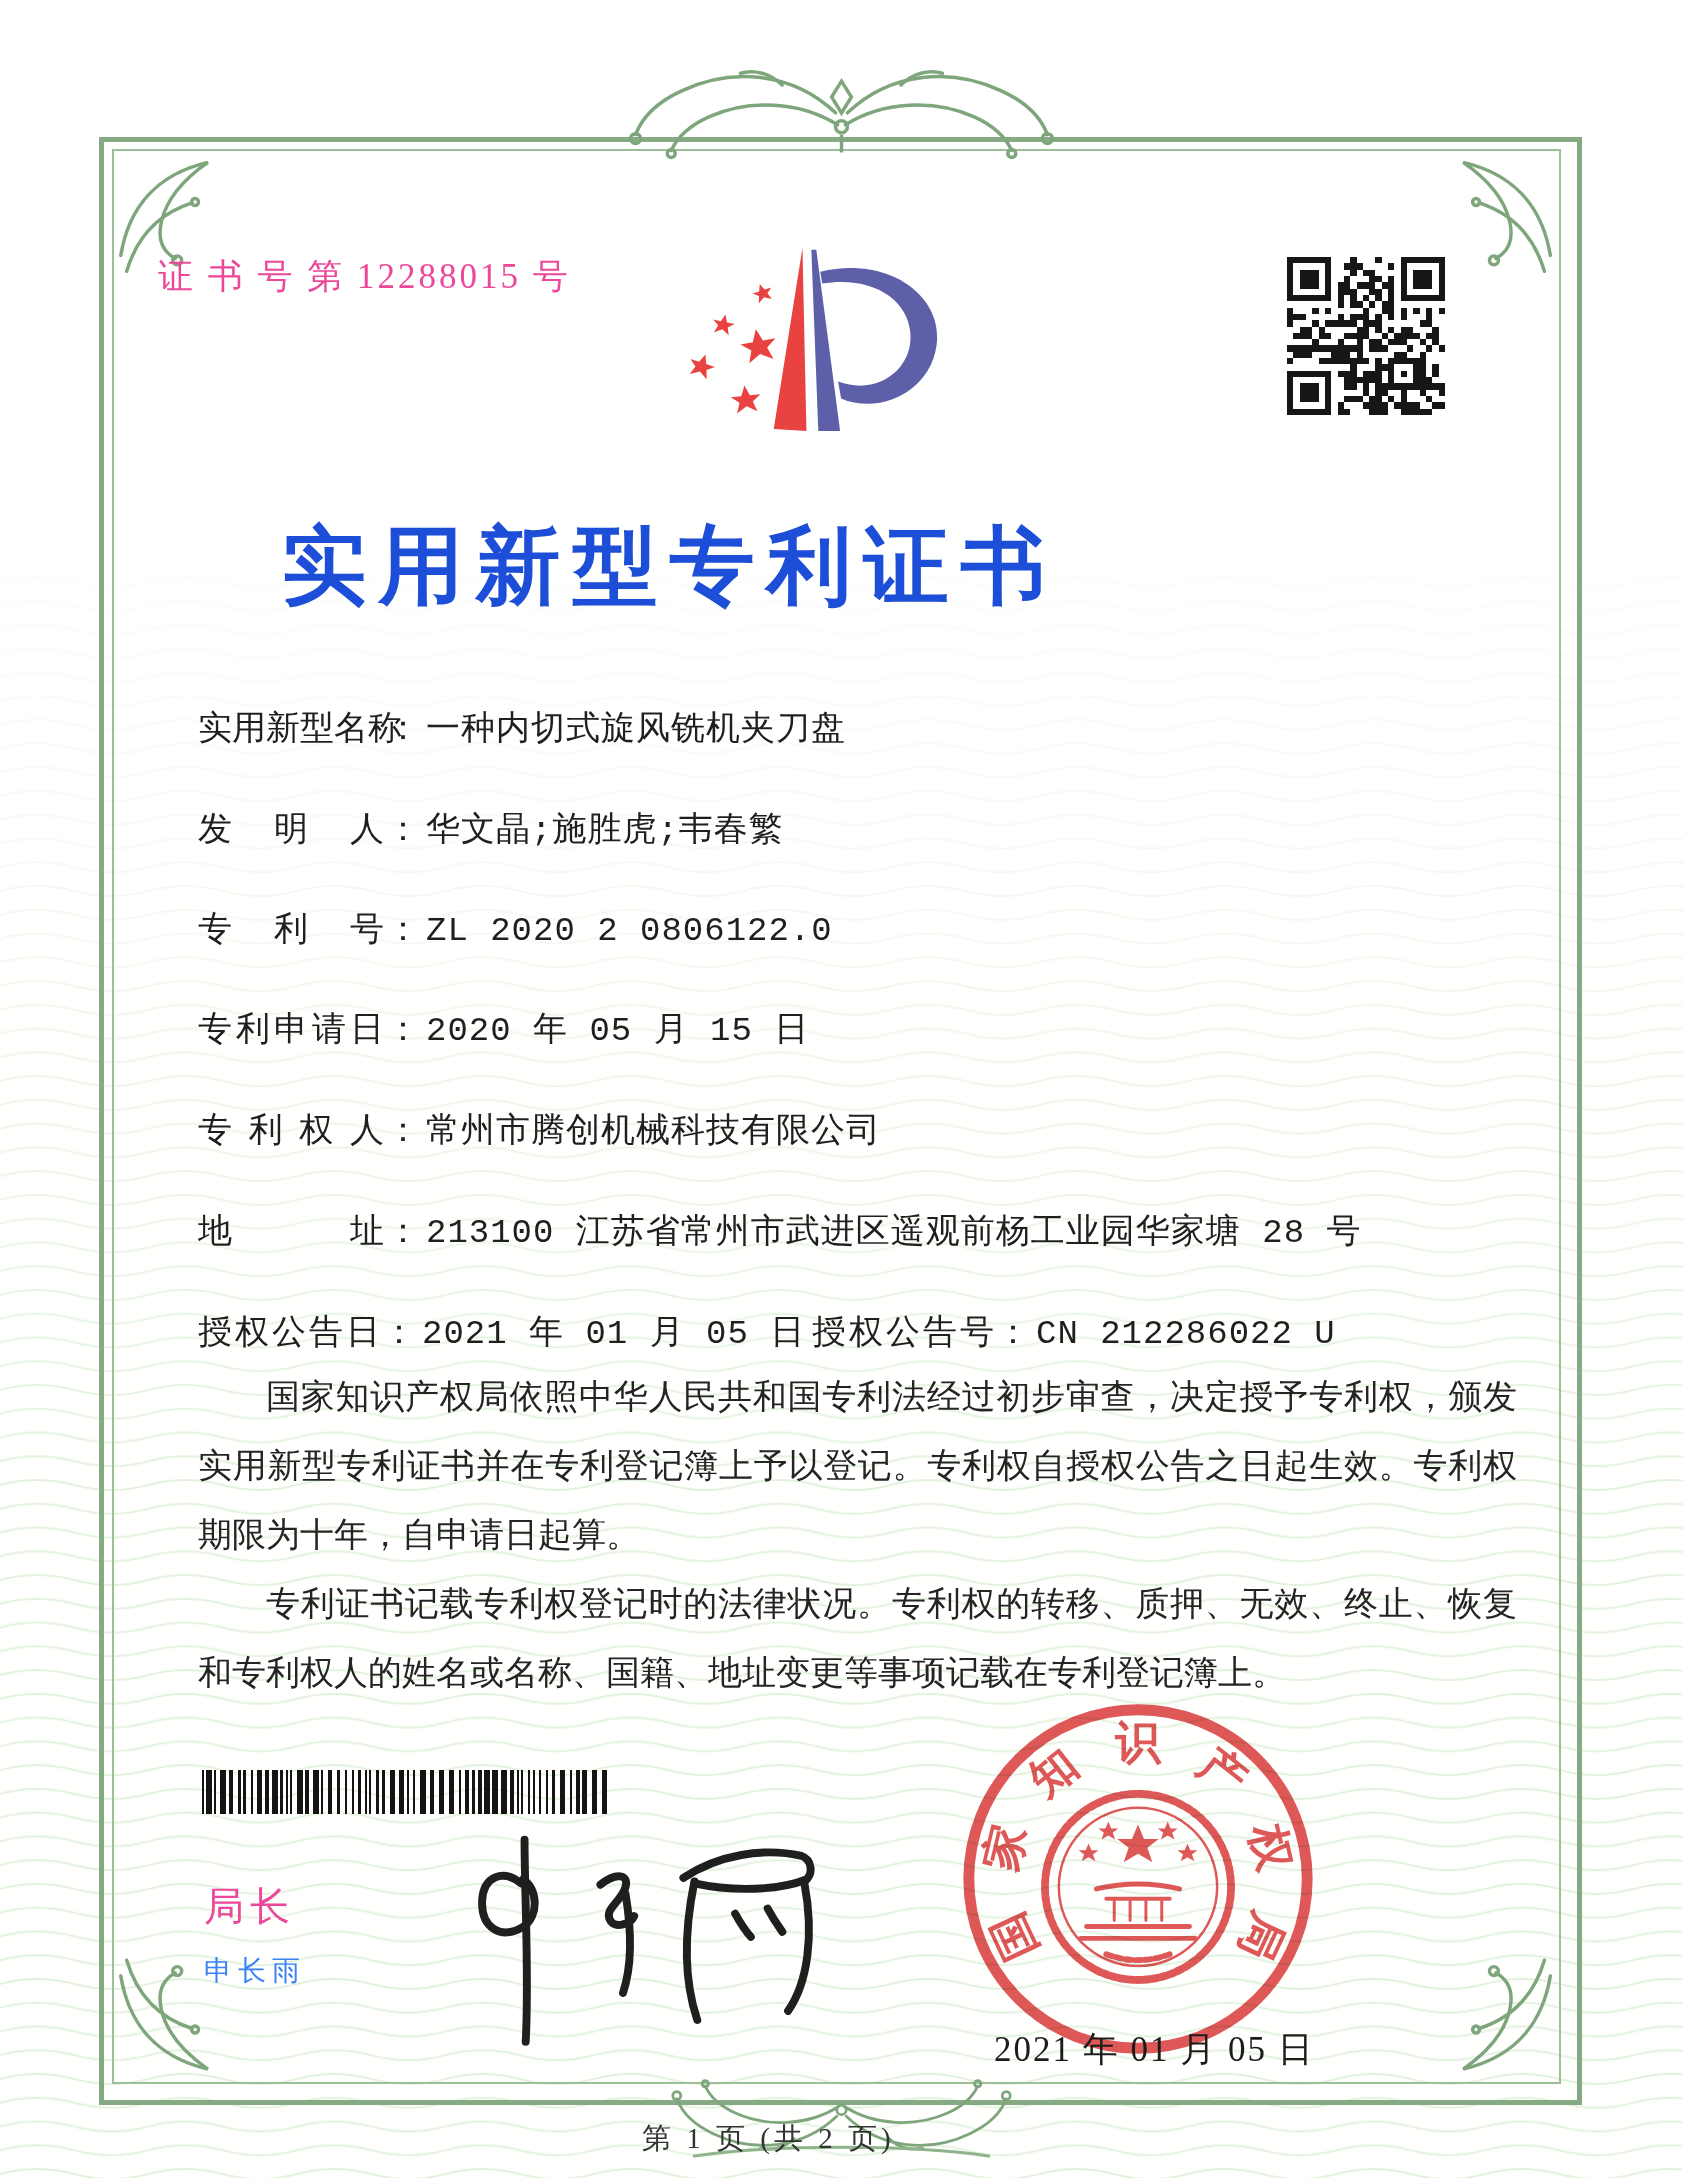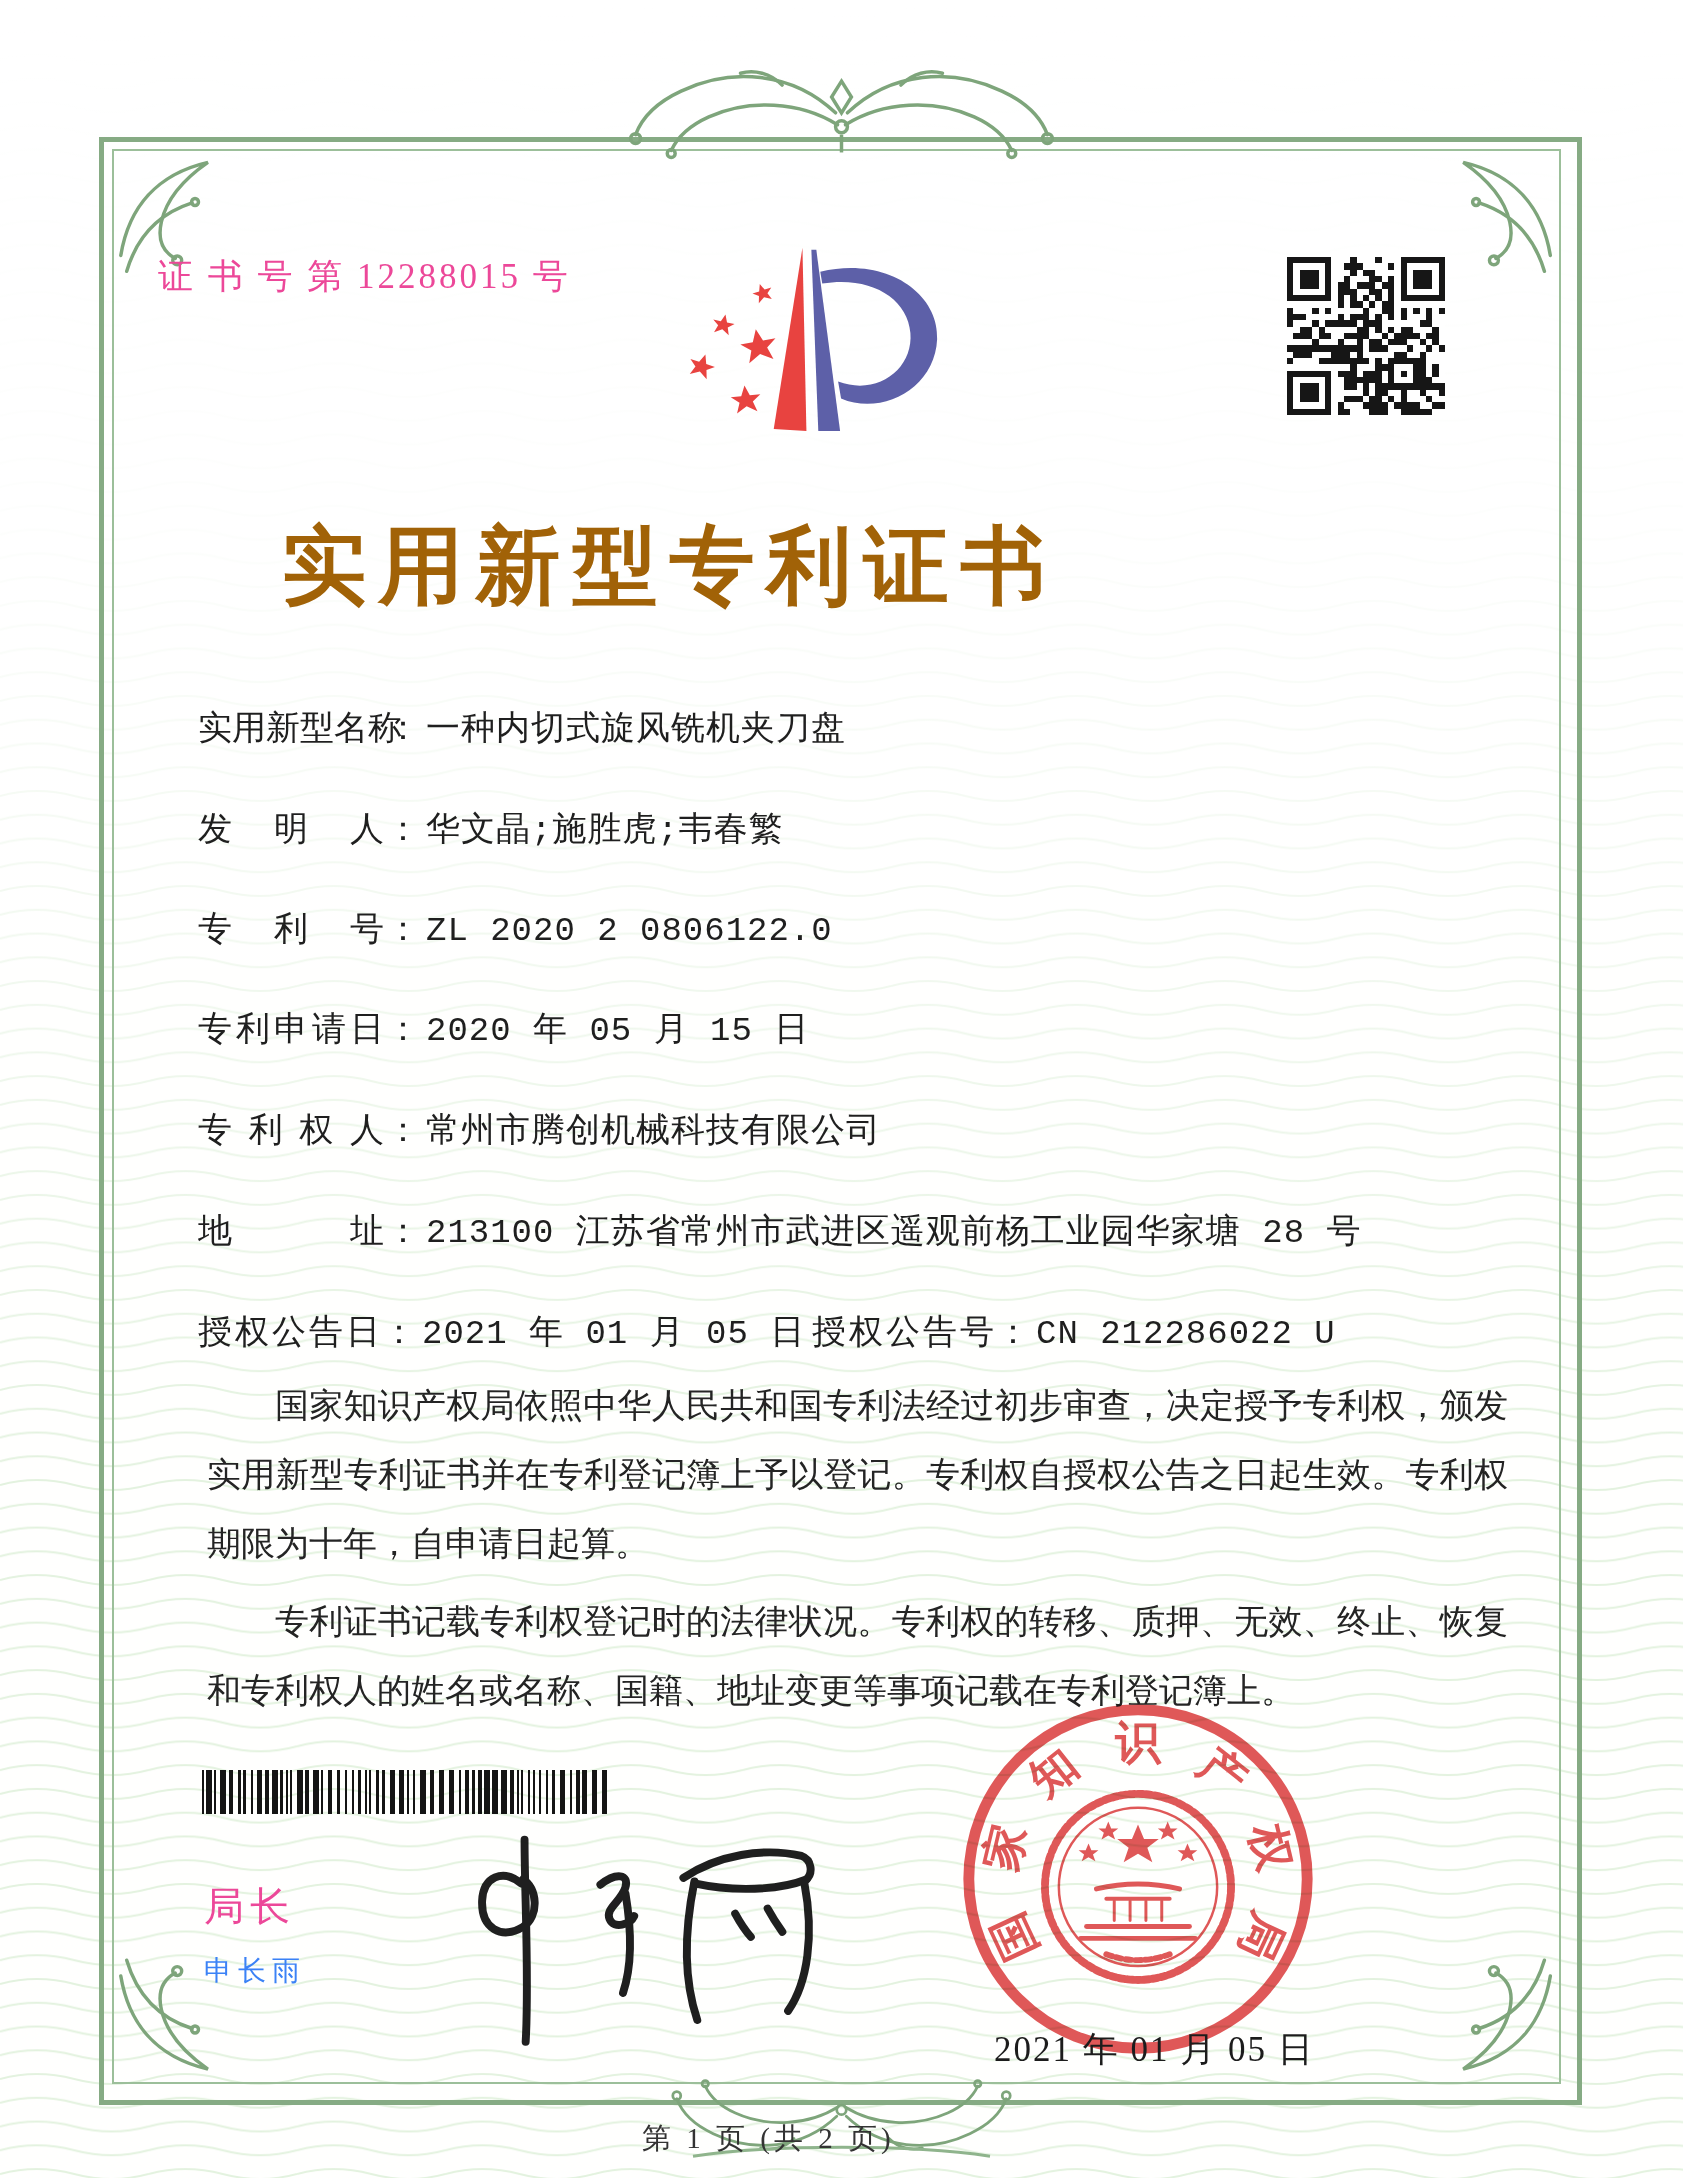--- a/index.html
+++ b/index.html
@@ -21,31 +21,31 @@
     border:2px solid #9cbf9a;}
   .ornaments{position:absolute;left:0;top:0;width:1683px;height:2178px;pointer-events:none;}
   
   .cert-no{left:158px;top:253px;font-size:35px;letter-spacing:3px;color:#ec4899;}
   
   .logo{left:644px;top:220px;width:307px;height:233px;}
   
   .qr{left:1287px;top:257px;width:158px;height:158px;}
   
   .title{left:0;top:509px;width:1404px;text-align:center;padding-right:65px;box-sizing:border-box;
-    font-size:85px;font-weight:bold;letter-spacing:12px;color:#a16207;}
+    font-size:85px;font-weight:bold;letter-spacing:12px;color:#1d4ed8;}
   
   .frow{position:absolute;left:198px;width:1317px;height:48px;font-size:34px;white-space:nowrap;}
   .flabel{display:inline-flex;justify-content:space-between;width:186px;vertical-align:top;}
   .glabel{display:inline-flex;justify-content:space-between;width:182px;vertical-align:top;}
   .colon{display:inline-block;margin:0 6px 0 2px;}
   .fvalue{letter-spacing:1px;font-family:Liberation Mono, monospace;}
   .grant-right{position:absolute;left:614px;top:0;white-space:nowrap;}
   
   .bodytext{left:198px;top:1362px;width:1319px;}
-  .bodytext p{margin:9px;text-indent:2em;text-align:justify;line-height:69px;font-size:34px;color:#242424;}
+  .bodytext p{margin:0;text-indent:2em;text-align:justify;line-height:69px;font-size:34px;color:#242424;}
   
   .barcode{left:202px;top:1770px;width:412px;height:44px;}
   
   .signer-role{left:204px;top:1879px;font-size:40px;letter-spacing:6px;color:#ec4899;}
   .signer-name{left:204px;top:1952px;font-size:28px;letter-spacing:6px;color:#3b82f6;}
   .signature{left:436px;top:1822px;width:396px;height:233px;transform:rotate(-2deg);}
   
   .seal{left:950px;top:1691px;width:376px;height:376px;mix-blend-mode:multiply;opacity:.92;}
   .seal-date{left:994px;top:2026px;font-size:35px;letter-spacing:2px;color:#1c1c1c;}
   

